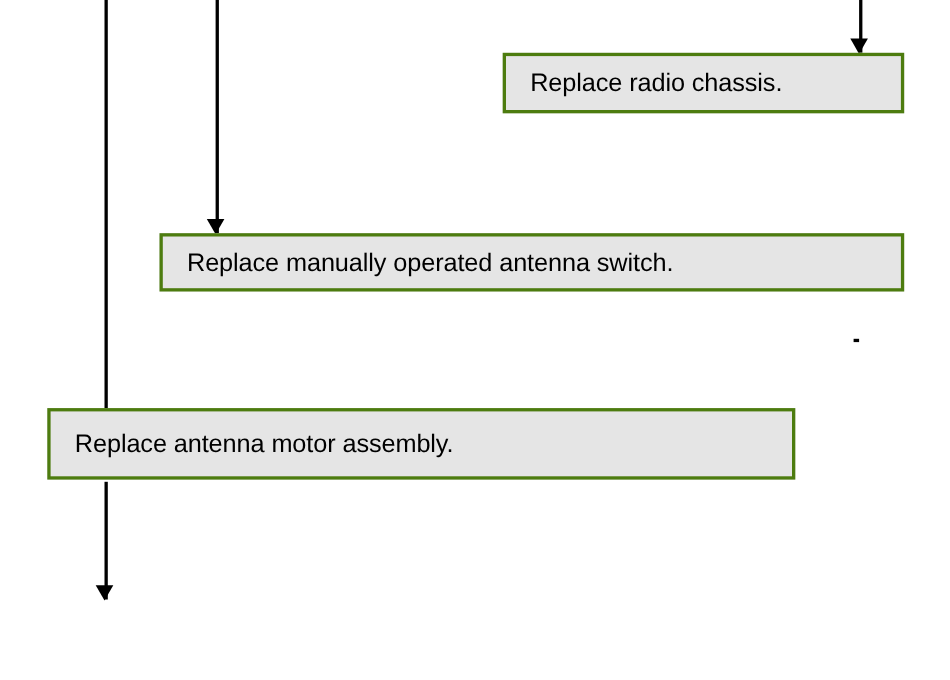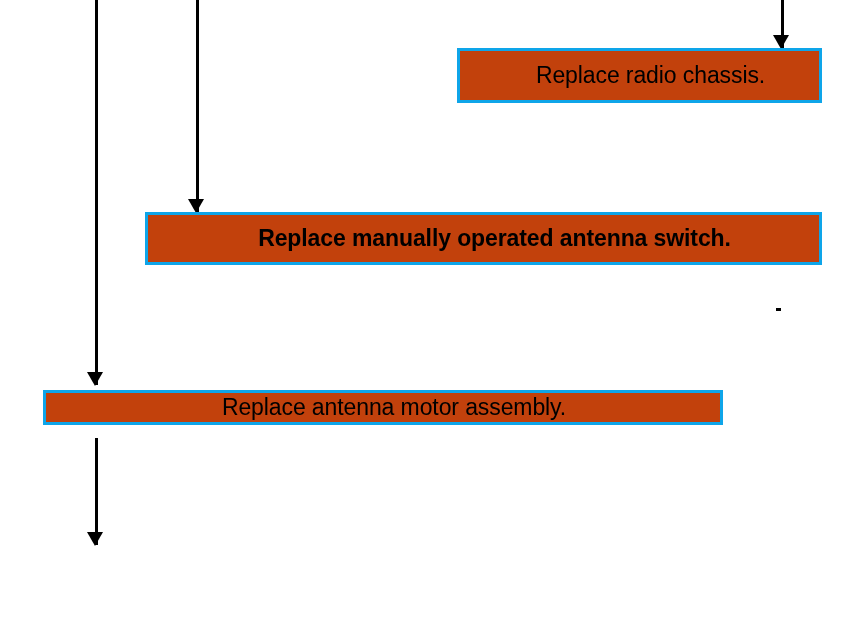--- a/index.html
+++ b/index.html
@@ -13,25 +13,24 @@
   #canvas {
     position: relative;
     width: 864px;
     height: 618px;
     background: #ffffff;
     overflow: hidden;
   }
   .node-box {
     position: absolute;
     box-sizing: border-box;
-    border: 3px solid #0ea5e9;
-    background: #c2410c;
+    border: 3px solid #4d7c0f;
+    background: #e5e5e5;
     display: flex;
     align-items: center;
-    justify-content: center;
   }
   .node-label {
     font-family: "Liberation Sans", sans-serif;
     font-size: 23px;
     line-height: 1;
     color: #000000;
     white-space: nowrap;
     padding-left: 22px;
     letter-spacing: -0.1px;
   }
@@ -71,24 +70,24 @@
   <div class="connector" style="left:95px; top:0px; height:385px;"></div>
   <div class="arrowhead" style="left:87px; top:372px;"></div>
 
   <div class="connector" style="left:95px; top:438px; height:107px;"></div>
   <div class="arrowhead" style="left:87px; top:532px;"></div>
 
   <div class="node-box" style="left:457px; top:48px; width:365px; height:55px;">
     <span class="node-label">Replace radio chassis.</span>
   </div>
 
-  <div class="node-box" style="left:145px; top:212px; width:677px; height:53px;font-weight:bold;">
+  <div class="node-box" style="left:145px; top:212px; width:677px; height:53px;">
     <span class="node-label">Replace manually operated antenna switch.</span>
   </div>
 
-  <div class="node-box" style="left:43px; top:390px; width:680px; height:35px;">
+  <div class="node-box" style="left:43px; top:371px; width:680px; height:65px;">
     <span class="node-label">Replace antenna motor assembly.</span>
   </div>
 
 
   <div class="speck" style="left:776px; top:308px; width:5px; height:3px;"></div>
 
 </div>
 
 </body></html>

